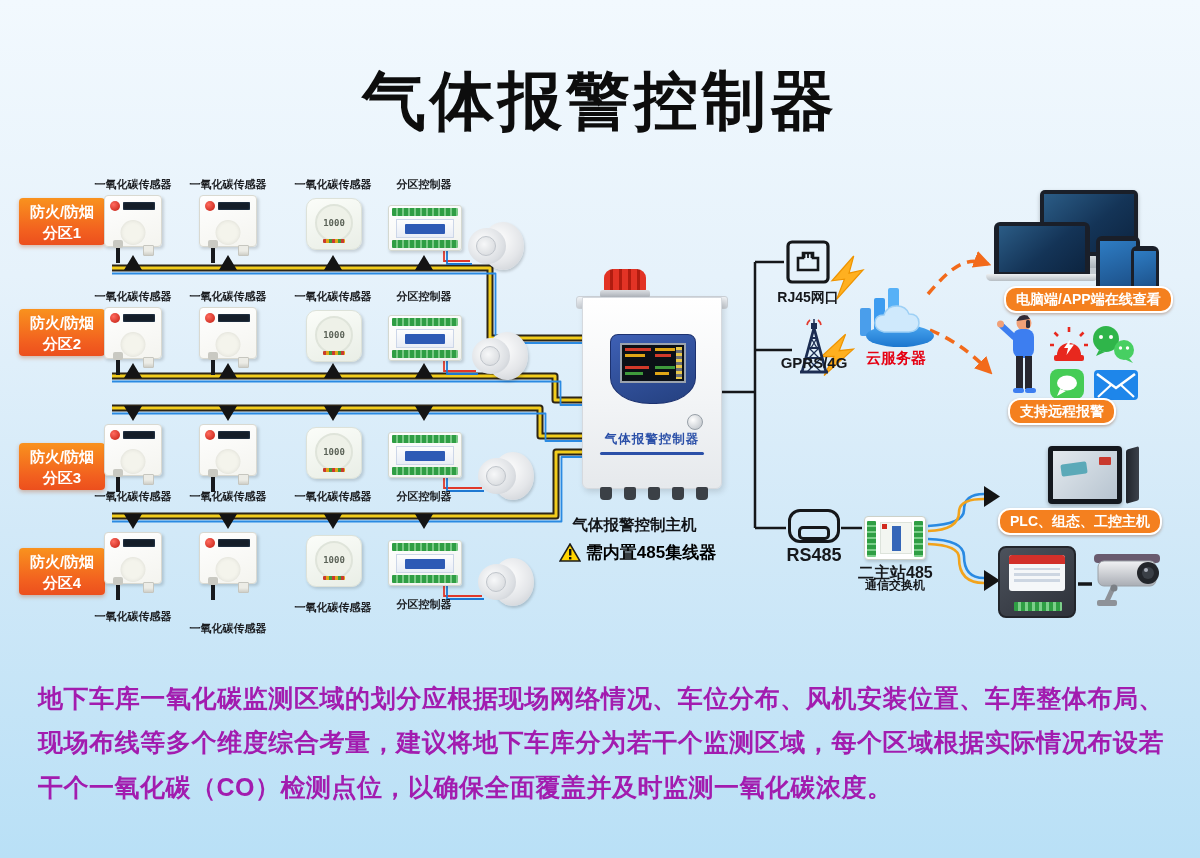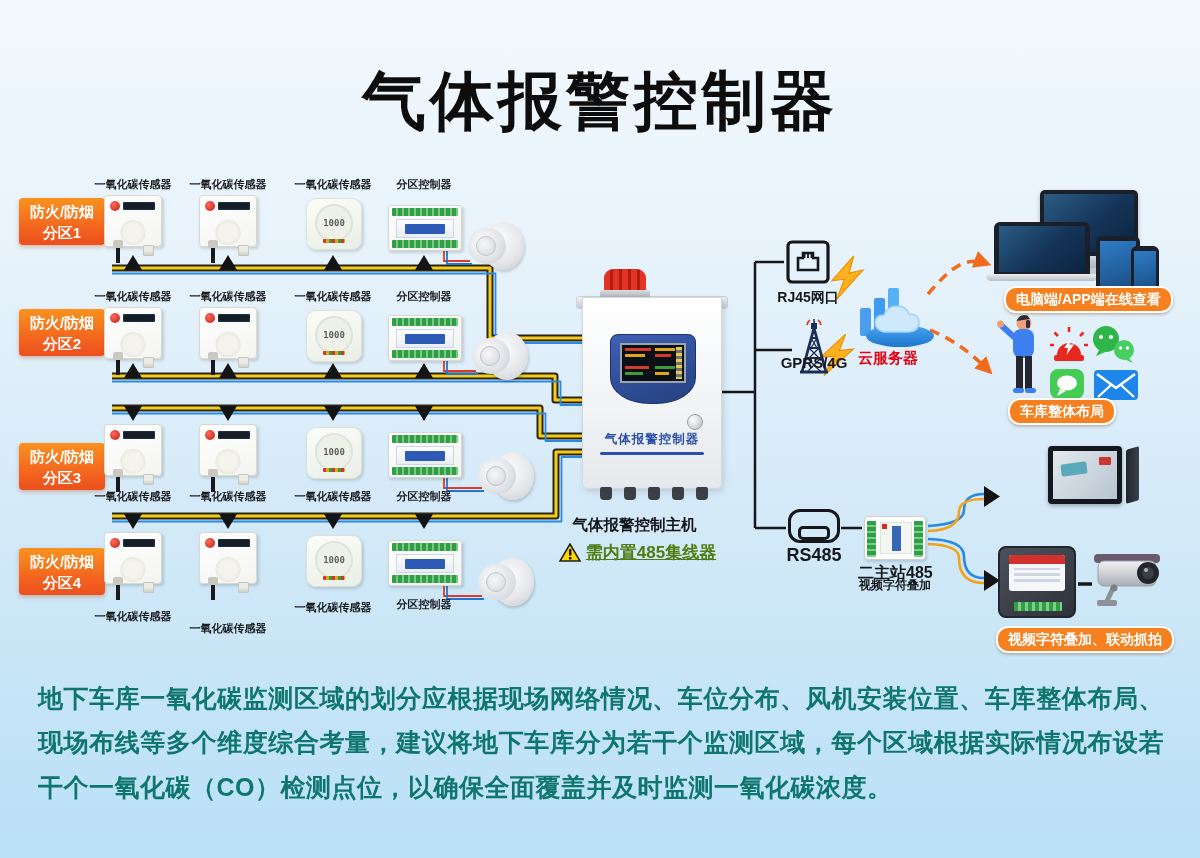--- a/index.html
+++ b/index.html
@@ -72,24 +72,24 @@
   .cab-screen .r7 { left:33px; top:21px; width:20px; height:3px; background:#3f9a3c; }
   .cab-screen .r8 { left:33px; top:27px; width:14px; height:3px; background:#e0a616; }
   .cab-screen .btns { right:2px; top:2px; width:6px; height:32px; background:repeating-linear-gradient(180deg,#e8c84a 0 3px,#6b6f76 3px 6px); }
   .knob { position:absolute; left:687px; top:414px; width:16px; height:16px; border-radius:50%; background:radial-gradient(circle at 35% 35%,#ffffff,#b6bcc3); border:1px solid #98a0a8; }
   .cab-title { position:absolute; left:592px; top:431px; width:120px; text-align:center; color:#2b50a8; font-weight:bold; font-size:12.5px; letter-spacing:1px; }
   .cab-line { position:absolute; left:600px; top:452px; width:104px; height:3px; background:#2b50a8; border-radius:2px; }
   .cab-feet { position:absolute; left:600px; top:487px; width:108px; display:flex; justify-content:space-between; }
   .cab-feet i { width:12px; height:13px; background:#3b4046; border-radius:2px 2px 4px 4px; }
   .cab-caption { position:absolute; left:552px; top:515px; width:165px; text-align:center; font-size:15.5px; font-weight:bold; color:#121418; }
   .cab-warning { position:absolute; left:545px; top:541px; width:185px; display:flex; align-items:center; justify-content:center; gap:5px; }
-  .cab-warning span { color:#4d7c0f; font-weight:bold; font-size:17px;text-decoration:underline; }
+  .cab-warning span { color:#000000; font-weight:bold; font-size:17px; }
 
   .black-label { position:absolute; text-align:center; font-weight:bold; color:#16181c; white-space:nowrap; }
-  .red-label { position:absolute; font-weight:bold; color:#e60012; white-space:nowrap; }
+  .red-label { position:absolute; text-align:center; font-weight:bold; color:#e60012; white-space:nowrap; }
 
   .pill {
     position:absolute; background:#f4801f; border:2px solid #ffffff; border-radius:12px;
     color:#fff; font-weight:bold; font-size:14px; line-height:21px; padding:1px 10px;
     box-shadow:0 1.5px 3px rgba(120,50,0,.35); white-space:nowrap; text-align:center;
   }
 
   
   .monitor { position:absolute; left:1040px; top:190px; width:98px; height:66px; background:#1a1f29; border-radius:5px; padding:4px; box-shadow:0 2px 4px rgba(0,0,0,.25); }
   .screen-g { width:100%; height:100%; background:linear-gradient(140deg,#2b5c86 0%,#143457 55%,#0c2440 100%); }
@@ -122,21 +122,21 @@
   
   .sw { position:absolute; left:864px; top:516px; width:62px; height:44px; background:#fff; border:1px solid #ccd1c9; border-radius:4px; box-shadow:1px 2px 3px rgba(0,0,0,.15); }
   .sw .g1,.sw .g2 { position:absolute; top:4px; width:9px; height:36px; background:repeating-linear-gradient(180deg,#2f9e44 0 4px,#7ccf8a 4px 6px); border-radius:1px; }
   .sw .g1 { left:2px; } .sw .g2 { right:2px; }
   .sw .mid { position:absolute; left:15px; top:5px; width:32px; height:32px; background:#f3f6f1; border:1px solid #dde3db; }
   .sw .mid::after { content:""; position:absolute; left:11px; top:3px; width:9px; height:25px; background:#3566b8; }
   .sw .led { position:absolute; left:17px; top:7px; width:5px; height:5px; background:#d12b1f; }
 
   .footer-text {
     position:absolute; left:38px; top:676px; width:1126px;
-    font-size:25px; font-weight:600; color:#0f766e; line-height:1.77;
+    font-size:25px; font-weight:600; color:#a21caf; line-height:1.77;
     text-align:justify; letter-spacing:.5px;
   }
 </style>
 </head>
 <body>
 
 <h1 class="page-title">气体报警控制器</h1>
 
 <svg class="wires" viewBox="0 0 1200 858">
   <defs>
@@ -514,47 +514,47 @@
   <div class="red-label" style="left:858px;top:349px;width:76px;font-size:15px">云服务器</div>
   <div class="rs485c"></div>
   <div class="black-label" style="left:782px;top:545px;width:64px;font-size:18px">RS485</div>
   <div class="sw">
       <span class="g1"></span>
       <span class="mid"></span>
       <span class="led"></span>
       <span class="g2"></span>
     </div>
   <div class="black-label" style="left:858px;top:563px;width:74px;font-size:16px">二主站485</div>
-  <div class="black-label" style="left:858px;top:577px;width:74px;font-size:12px">视频字符叠加</div>
+  <div class="black-label" style="left:858px;top:577px;width:74px;font-size:12px">通信交换机</div>
 
   <div class="monitor">
       <div class="screen-g"></div>
     </div>
   <div class="m-stand"></div>
   <div class="m-base"></div>
   <div class="laptop-scr">
       <div class="screen-g"></div>
     </div>
   <div class="laptop-base"></div>
   <div class="tablet">
       <div class="screen-g"></div>
     </div>
   <div class="phone">
       <div class="screen-g"></div>
     </div>
   <div class="pill" style="left:1004px;top:286px">电脑端/APP端在线查看</div>
 
-  <div class="pill" style="left:1008px;top:398px">车库整体布局</div>
+  <div class="pill" style="left:1008px;top:398px">支持远程报警</div>
 
   <div class="plc-main">
       <div class="plc-scr"></div>
     </div>
   <div class="plc-side"></div>
+  <div class="pill" style="left:998px;top:508px">PLC、组态、工控主机</div>
 
   <div class="vid">
       <span class="card"></span>
       <span class="term"></span>
     </div>
-  <div class="pill" style="left:996px;top:626px">视频字符叠加、联动抓拍</div>
 
 </div>
 
 <p class="footer-text">地下车库一氧化碳监测区域的划分应根据现场网络情况、车位分布、风机安装位置、车库整体布局、现场布线等多个维度综合考量，建议将地下车库分为若干个监测区域，每个区域根据实际情况布设若干个一氧化碳（CO）检测点位，以确保全面覆盖并及时监测一氧化碳浓度。</p>
 
 </body></html>

